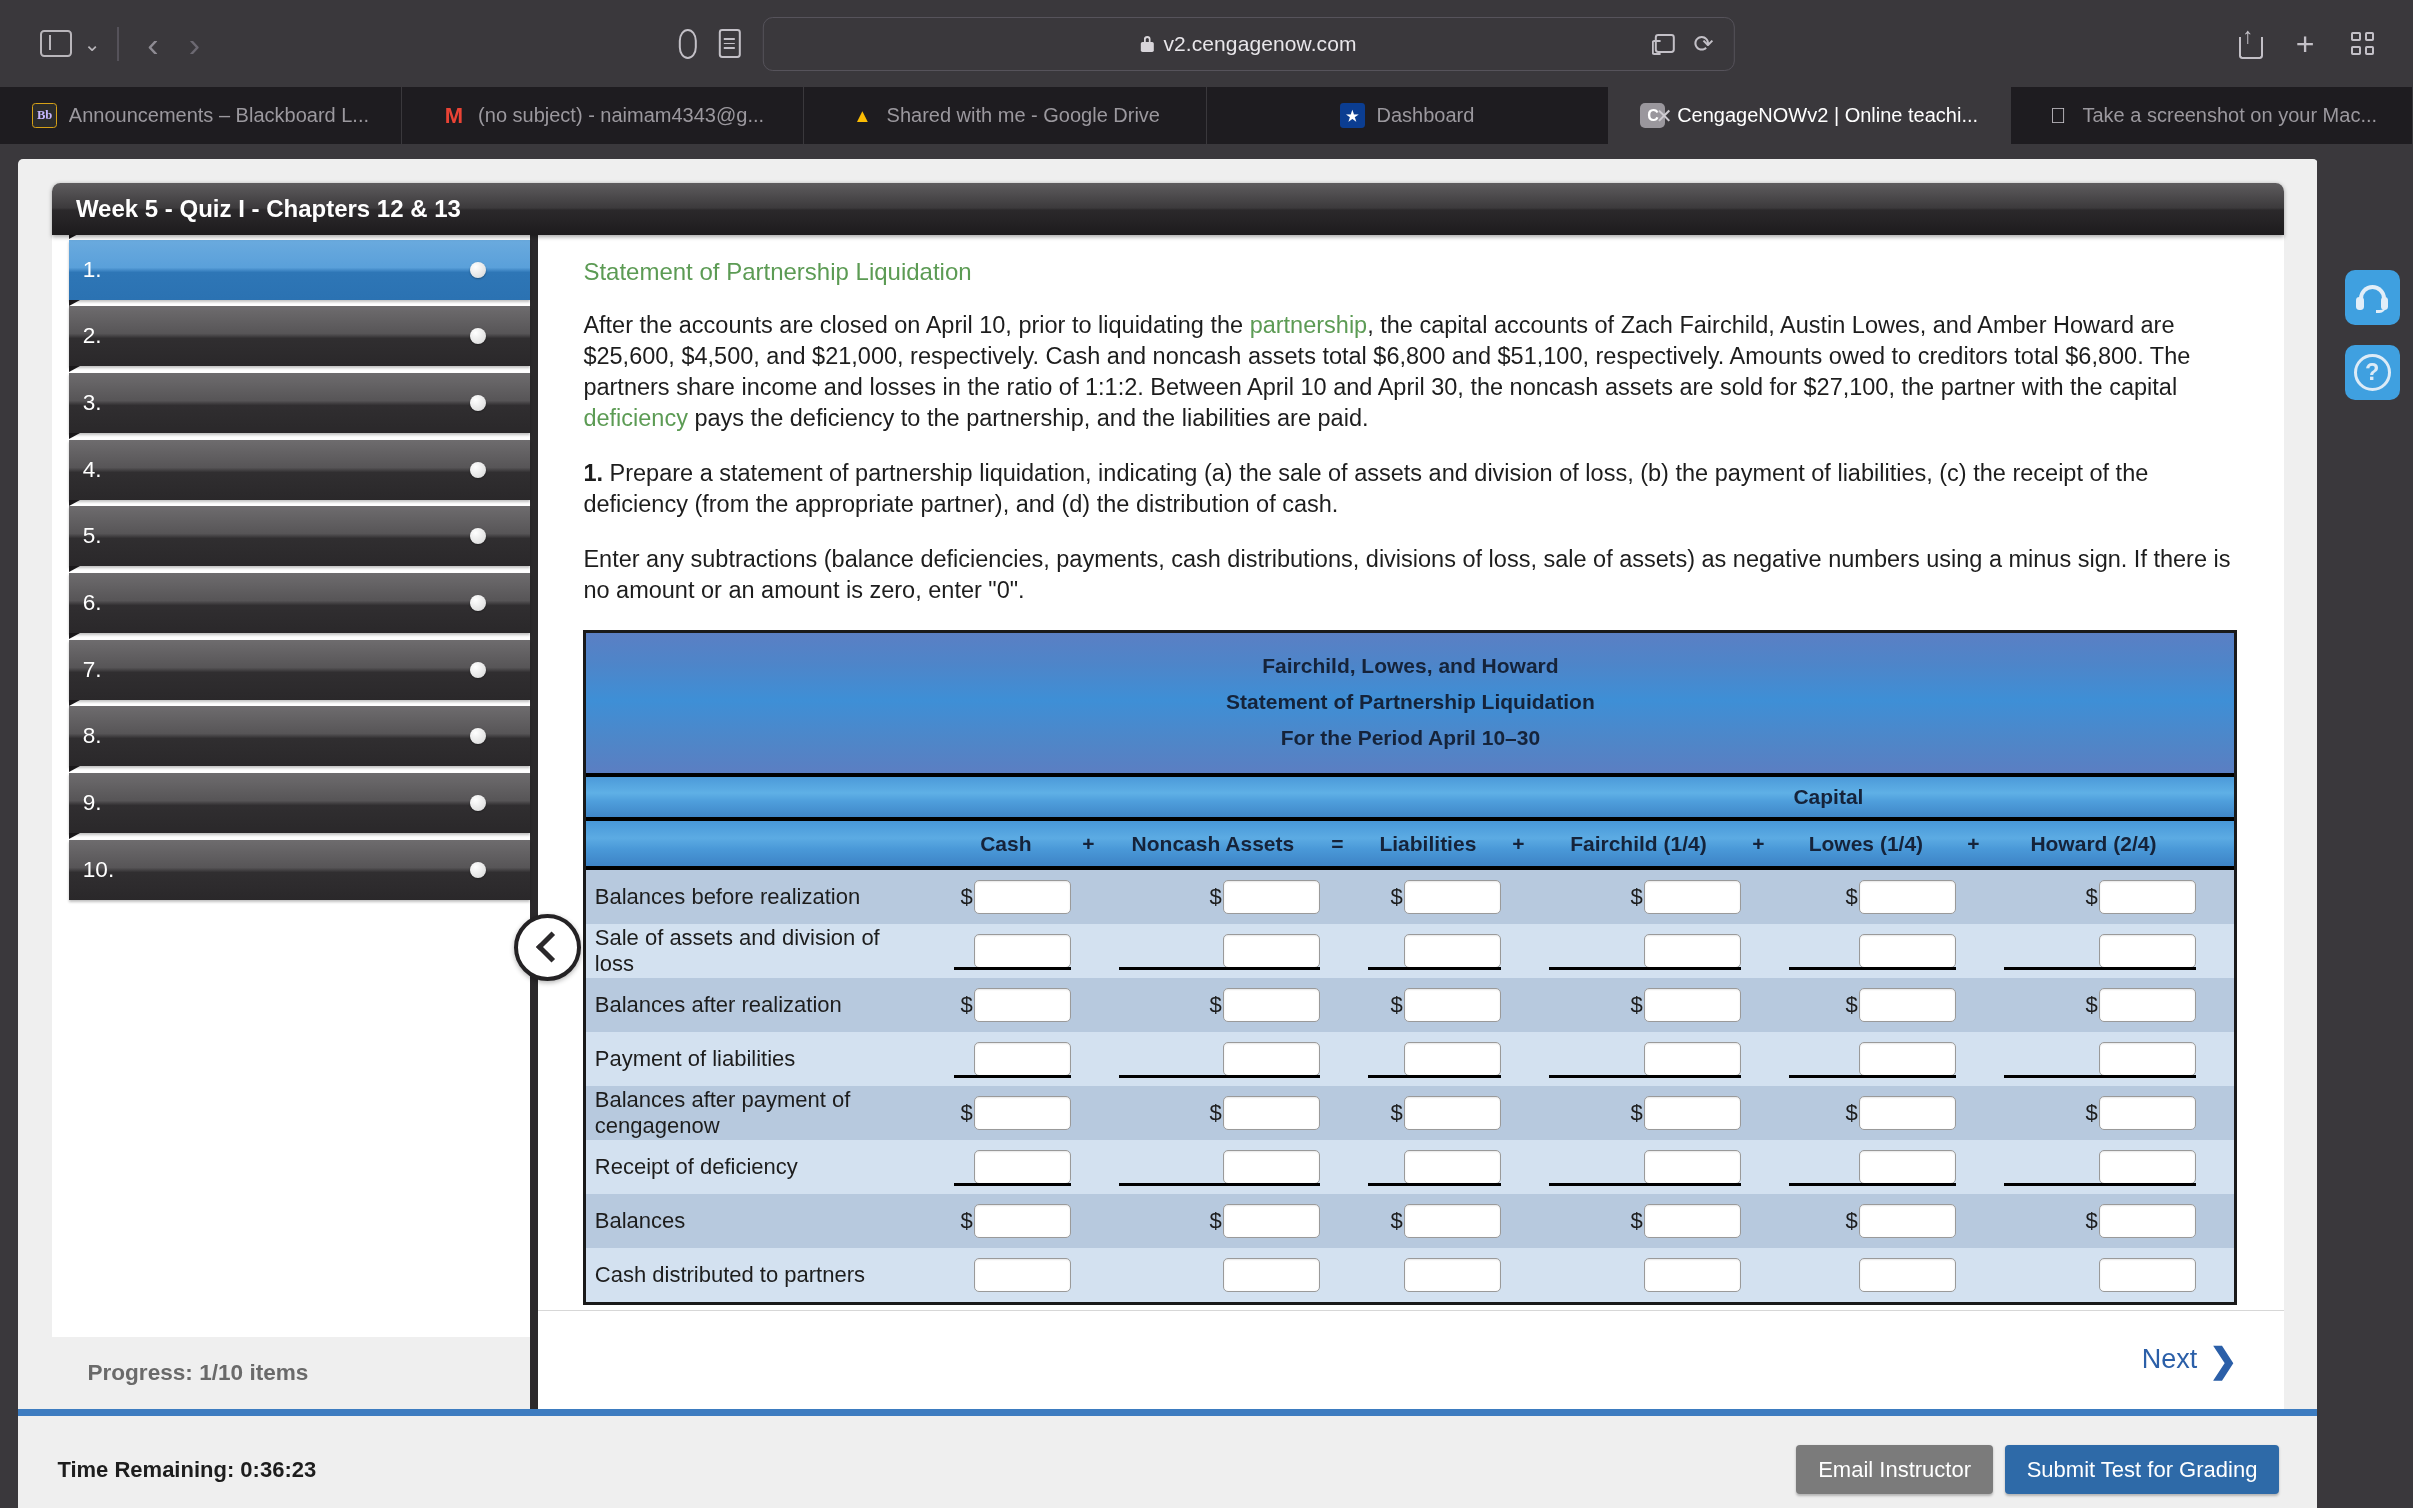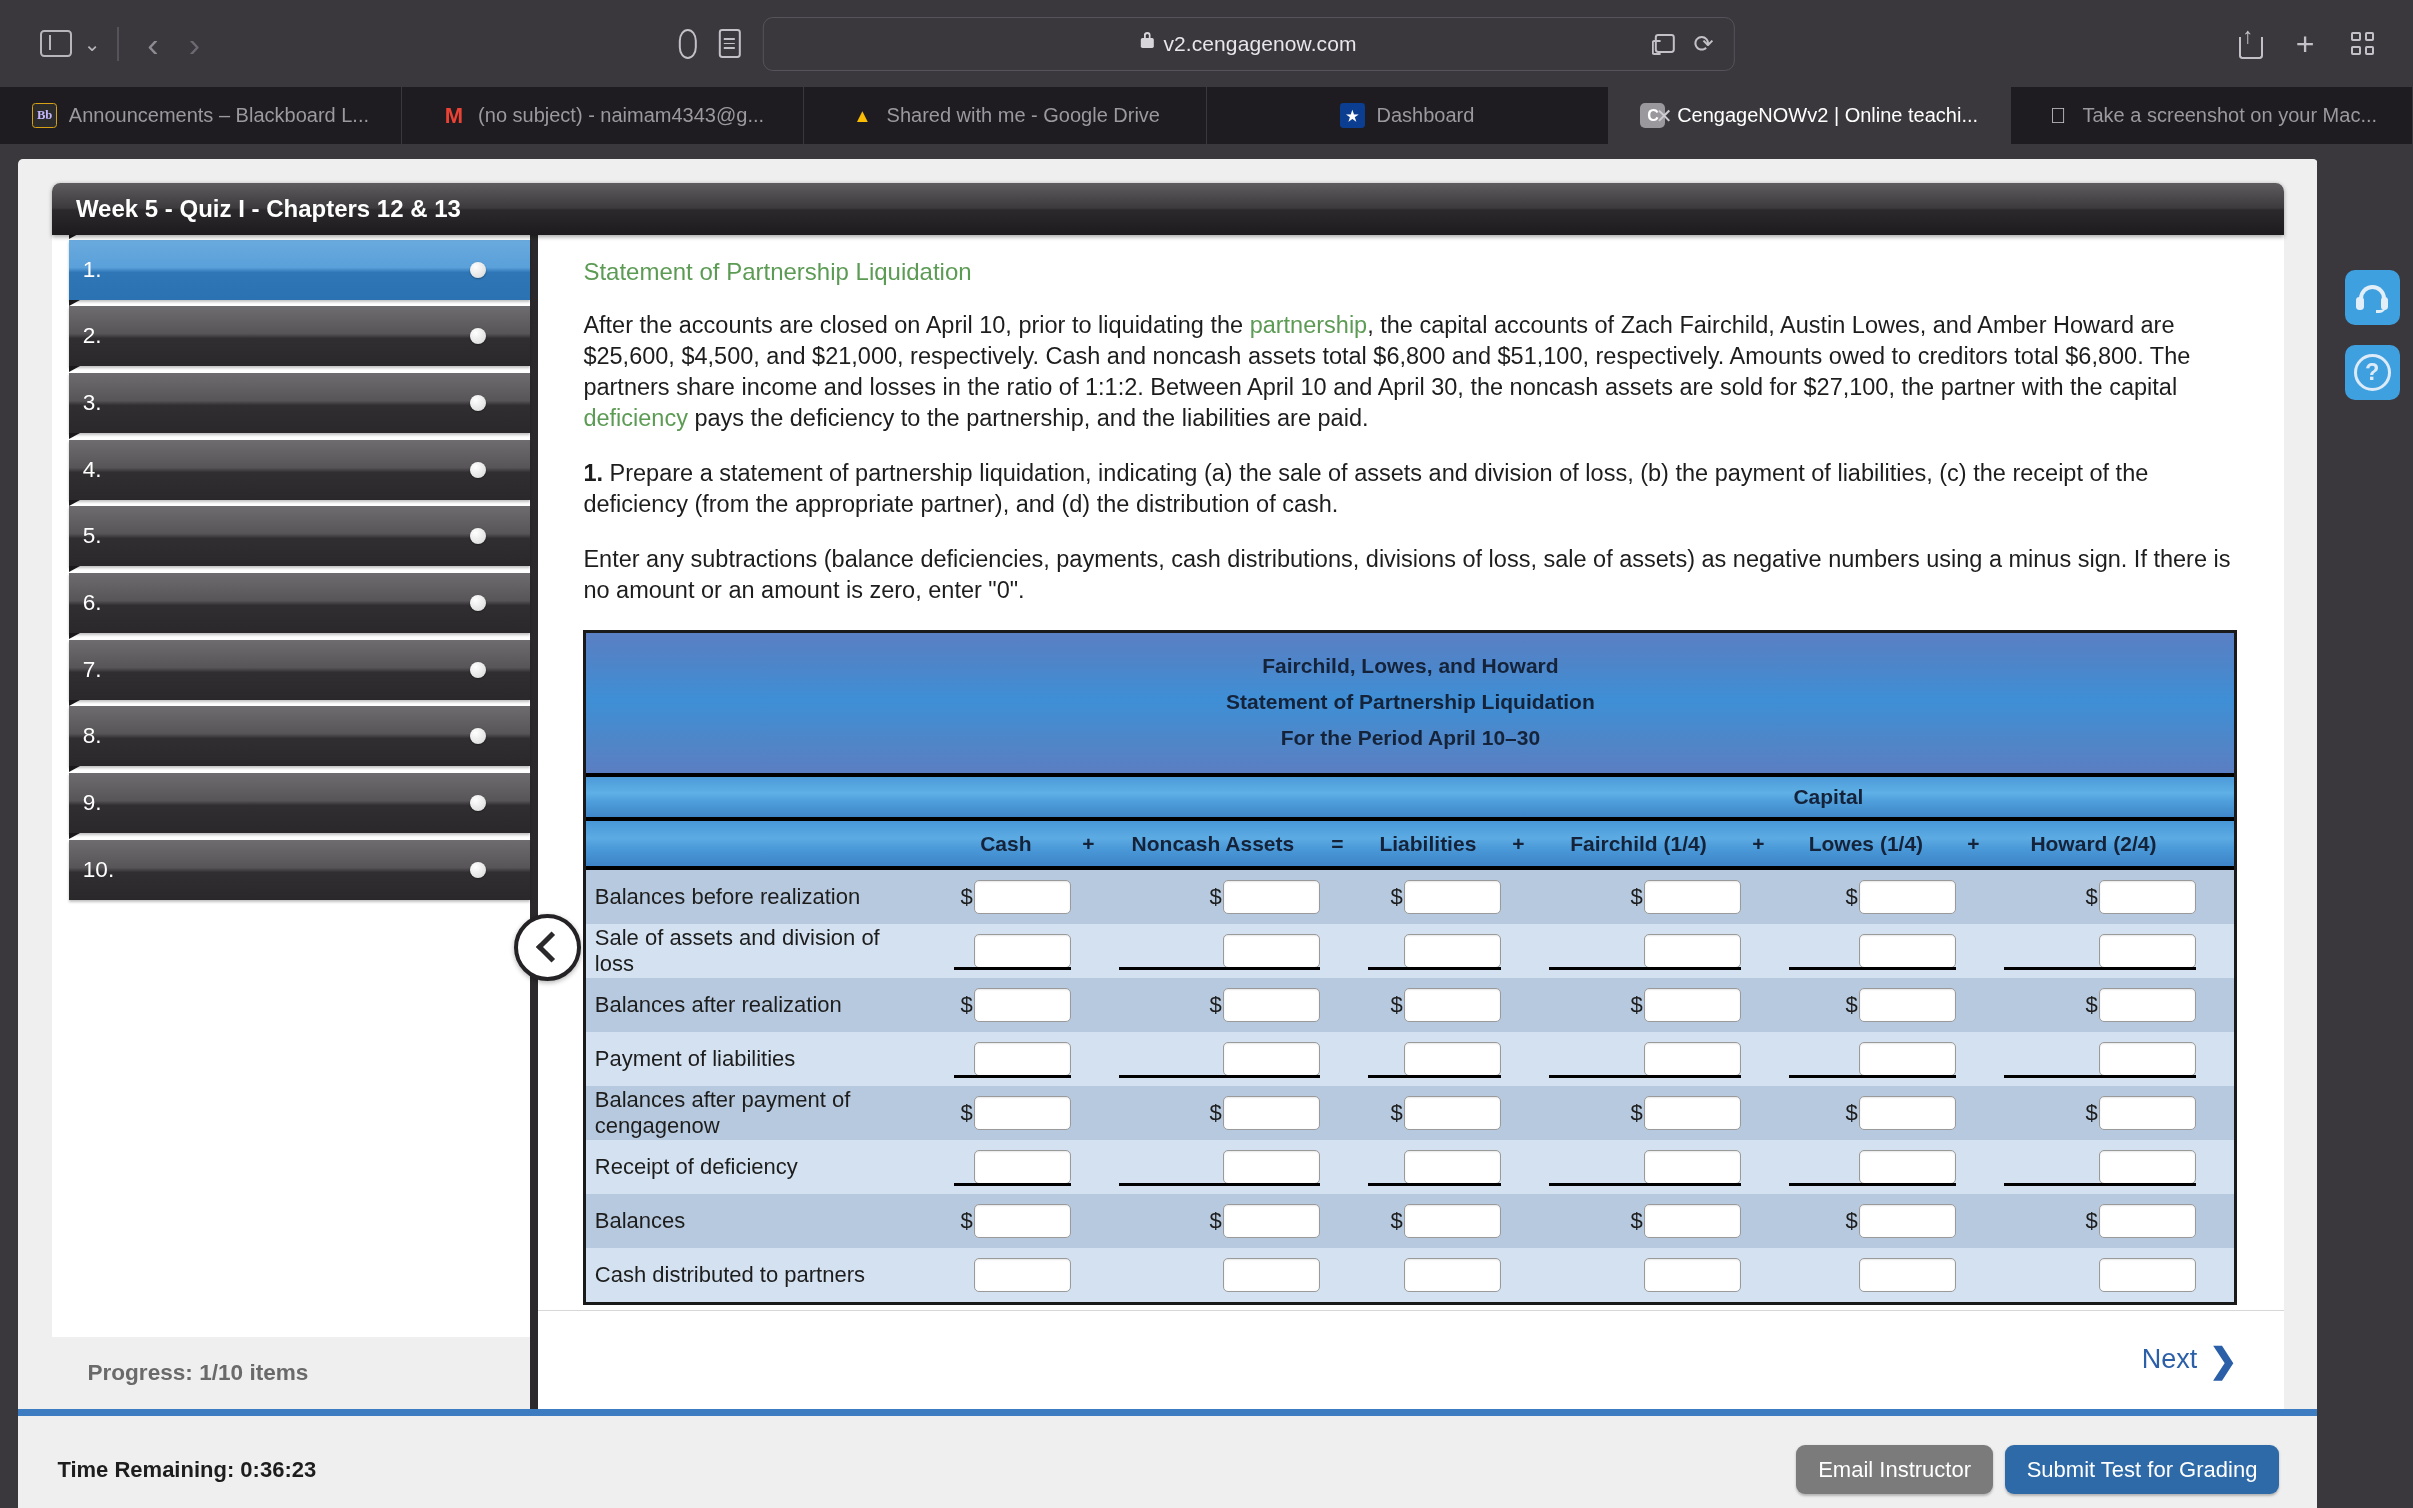--- a/index.html
+++ b/index.html
@@ -42,21 +42,21 @@
   .reader-icon {
     width: 22px; height: 28.5px; border: 2.5px solid #c3c0c7; border-radius: 3.4px;
     display: flex; flex-direction: column; justify-content: center; align-items: center; gap: 2.5px;
   }
   .reader-icon i { display: block; width: 11px; height: 1.7px; background: #c3c0c7; }
   .url-bar {
     width: 972px; height: 54px; border: 1.7px solid #56535b; border-radius: 10px;
     display: flex; align-items: center; justify-content: center;
     position: relative; background: #3a383c;
   }
-  .url-inner { display: flex; gap: 10px; }
+  .url-inner { display: flex; align-items: center; gap: 10px; }
   .lock-icon { width: 12.6px; height: 16px; position: relative; }
   .lock-icon .body { position: absolute; bottom: 0; width: 12.6px; height: 10px; background: #d8d5da; border-radius: 1.7px; }
   .lock-icon .shackle { position: absolute; top: 0; left: 2.5px; width: 7.5px; height: 7.5px; border: 2.1px solid #d8d5da; border-bottom: none; border-radius: 4.2px 4.2px 0 0; }
   .url-text { color: #e8e6ea; font-size: 21px; letter-spacing: 0.1px; }
   .url-right { position: absolute; right: 20px; display: flex; align-items: center; gap: 18.4px; }
   .tabgroup-icon { width: 20px; height: 18.4px; border: 2.1px solid #c3c0c7; border-radius: 3.4px; position: relative; }
   .tabgroup-icon::before { content:""; position:absolute; left:-5px; top:3.4px; width:6.7px; height:11.7px; border:2.1px solid #c3c0c7; border-right:none; border-radius:2.5px 0 0 2.5px; }
   .reload-icon { color: #c3c0c7; font-size: 24px; line-height: 1; }
   .chrome-right { position: absolute; right: 39px; display: flex; align-items: center; gap: 37px; }
   .share-icon { width: 20px; height: 27px; position: relative; }
@@ -222,21 +222,21 @@
 
   
   .bottom-bar {
     position: absolute; left: 18.4px; bottom: 0; width: 2300px; height: 77px;
     background: #efefef; display: flex; align-items: center;
     padding: 0 39px 0 39px; justify-content: space-between; gap: 7px;
   }
   .time-left { font-size: 22px; font-weight: bold; color: #1d1d1d; }
   .btn-group { display: flex; gap: 11.7px; }
   .btn {
-    border-radius: 9px; color: #ffffff; font-size: 22px;
+    border-radius: 4px; color: #ffffff; font-size: 22px;
     padding: 11.7px 22px; box-shadow: 0 1.7px 2.5px rgba(0,0,0,.25);
   }
   .btn.grey { background: #7b7b7b; }
   .btn.blue { background: #2e6aa8; }
 
   
   .help-rail { position: absolute; right: 0; top: 0; width: 96px; height: 1364px; background: #3a383c; }
   .help-btn {
     position: absolute; right: 13.4px; width: 55px; height: 55px; border-radius: 10px;
     background: #3fa0e0; display: flex; align-items: center; justify-content: center;

